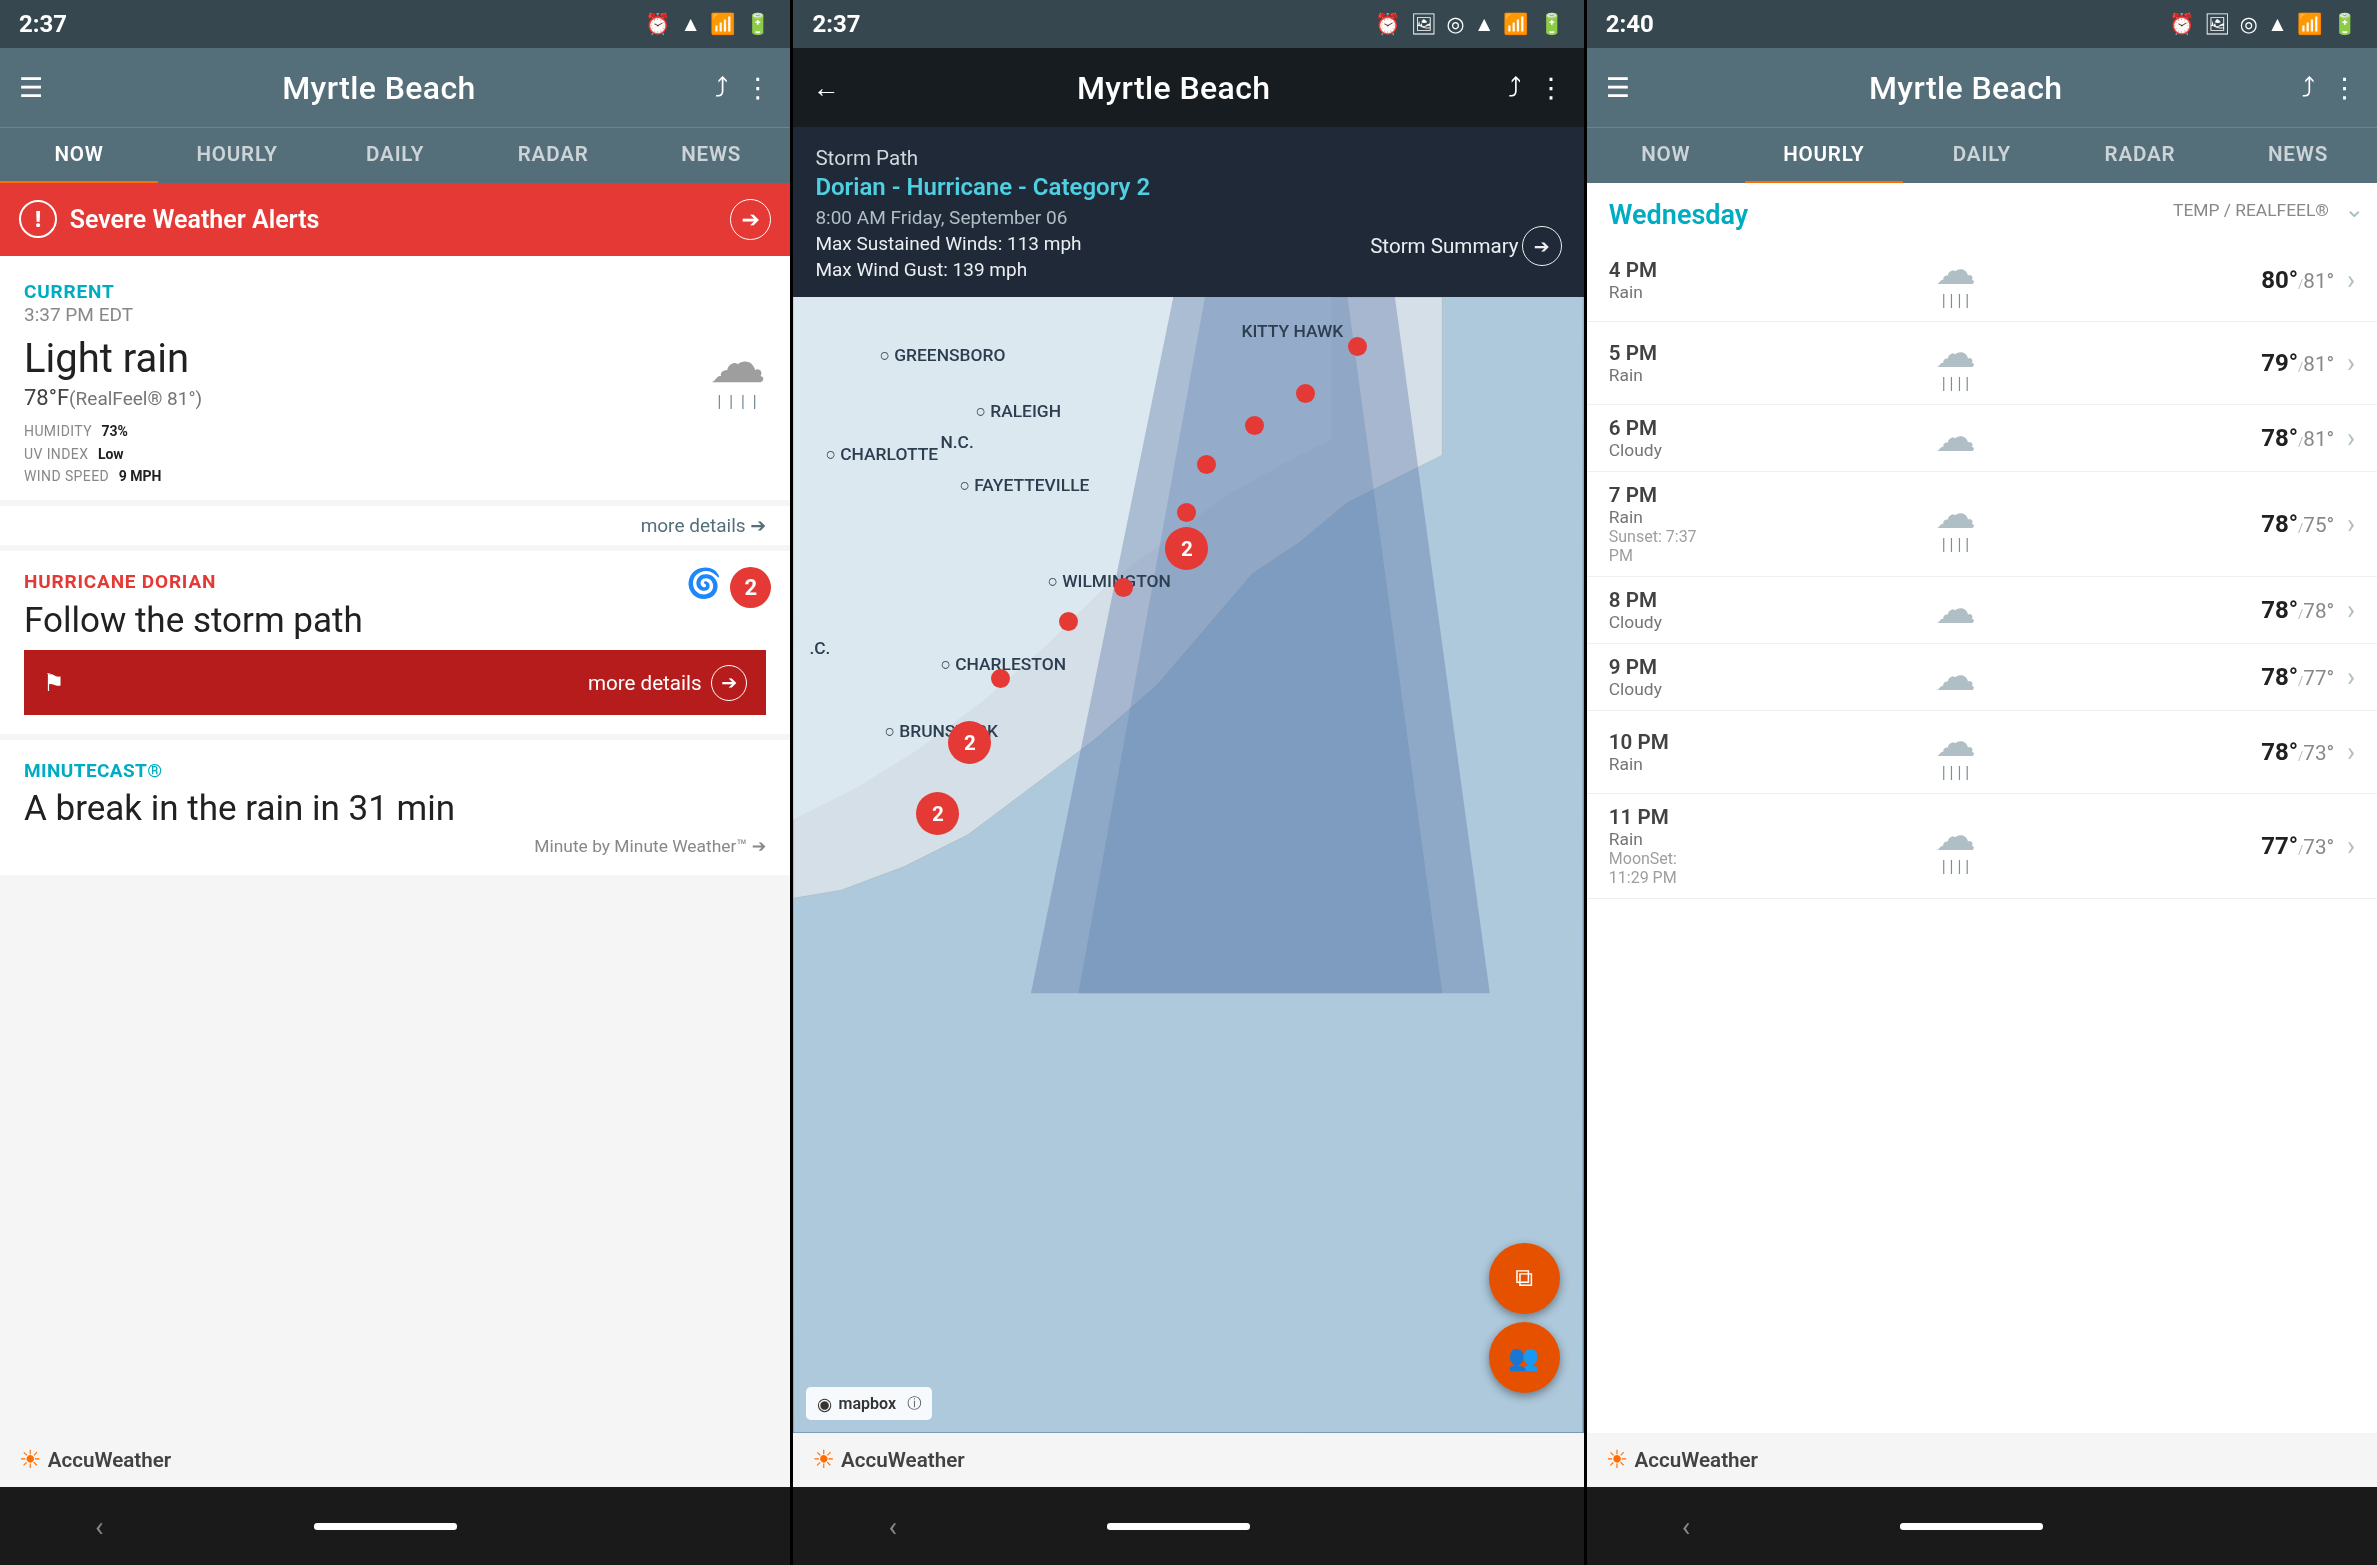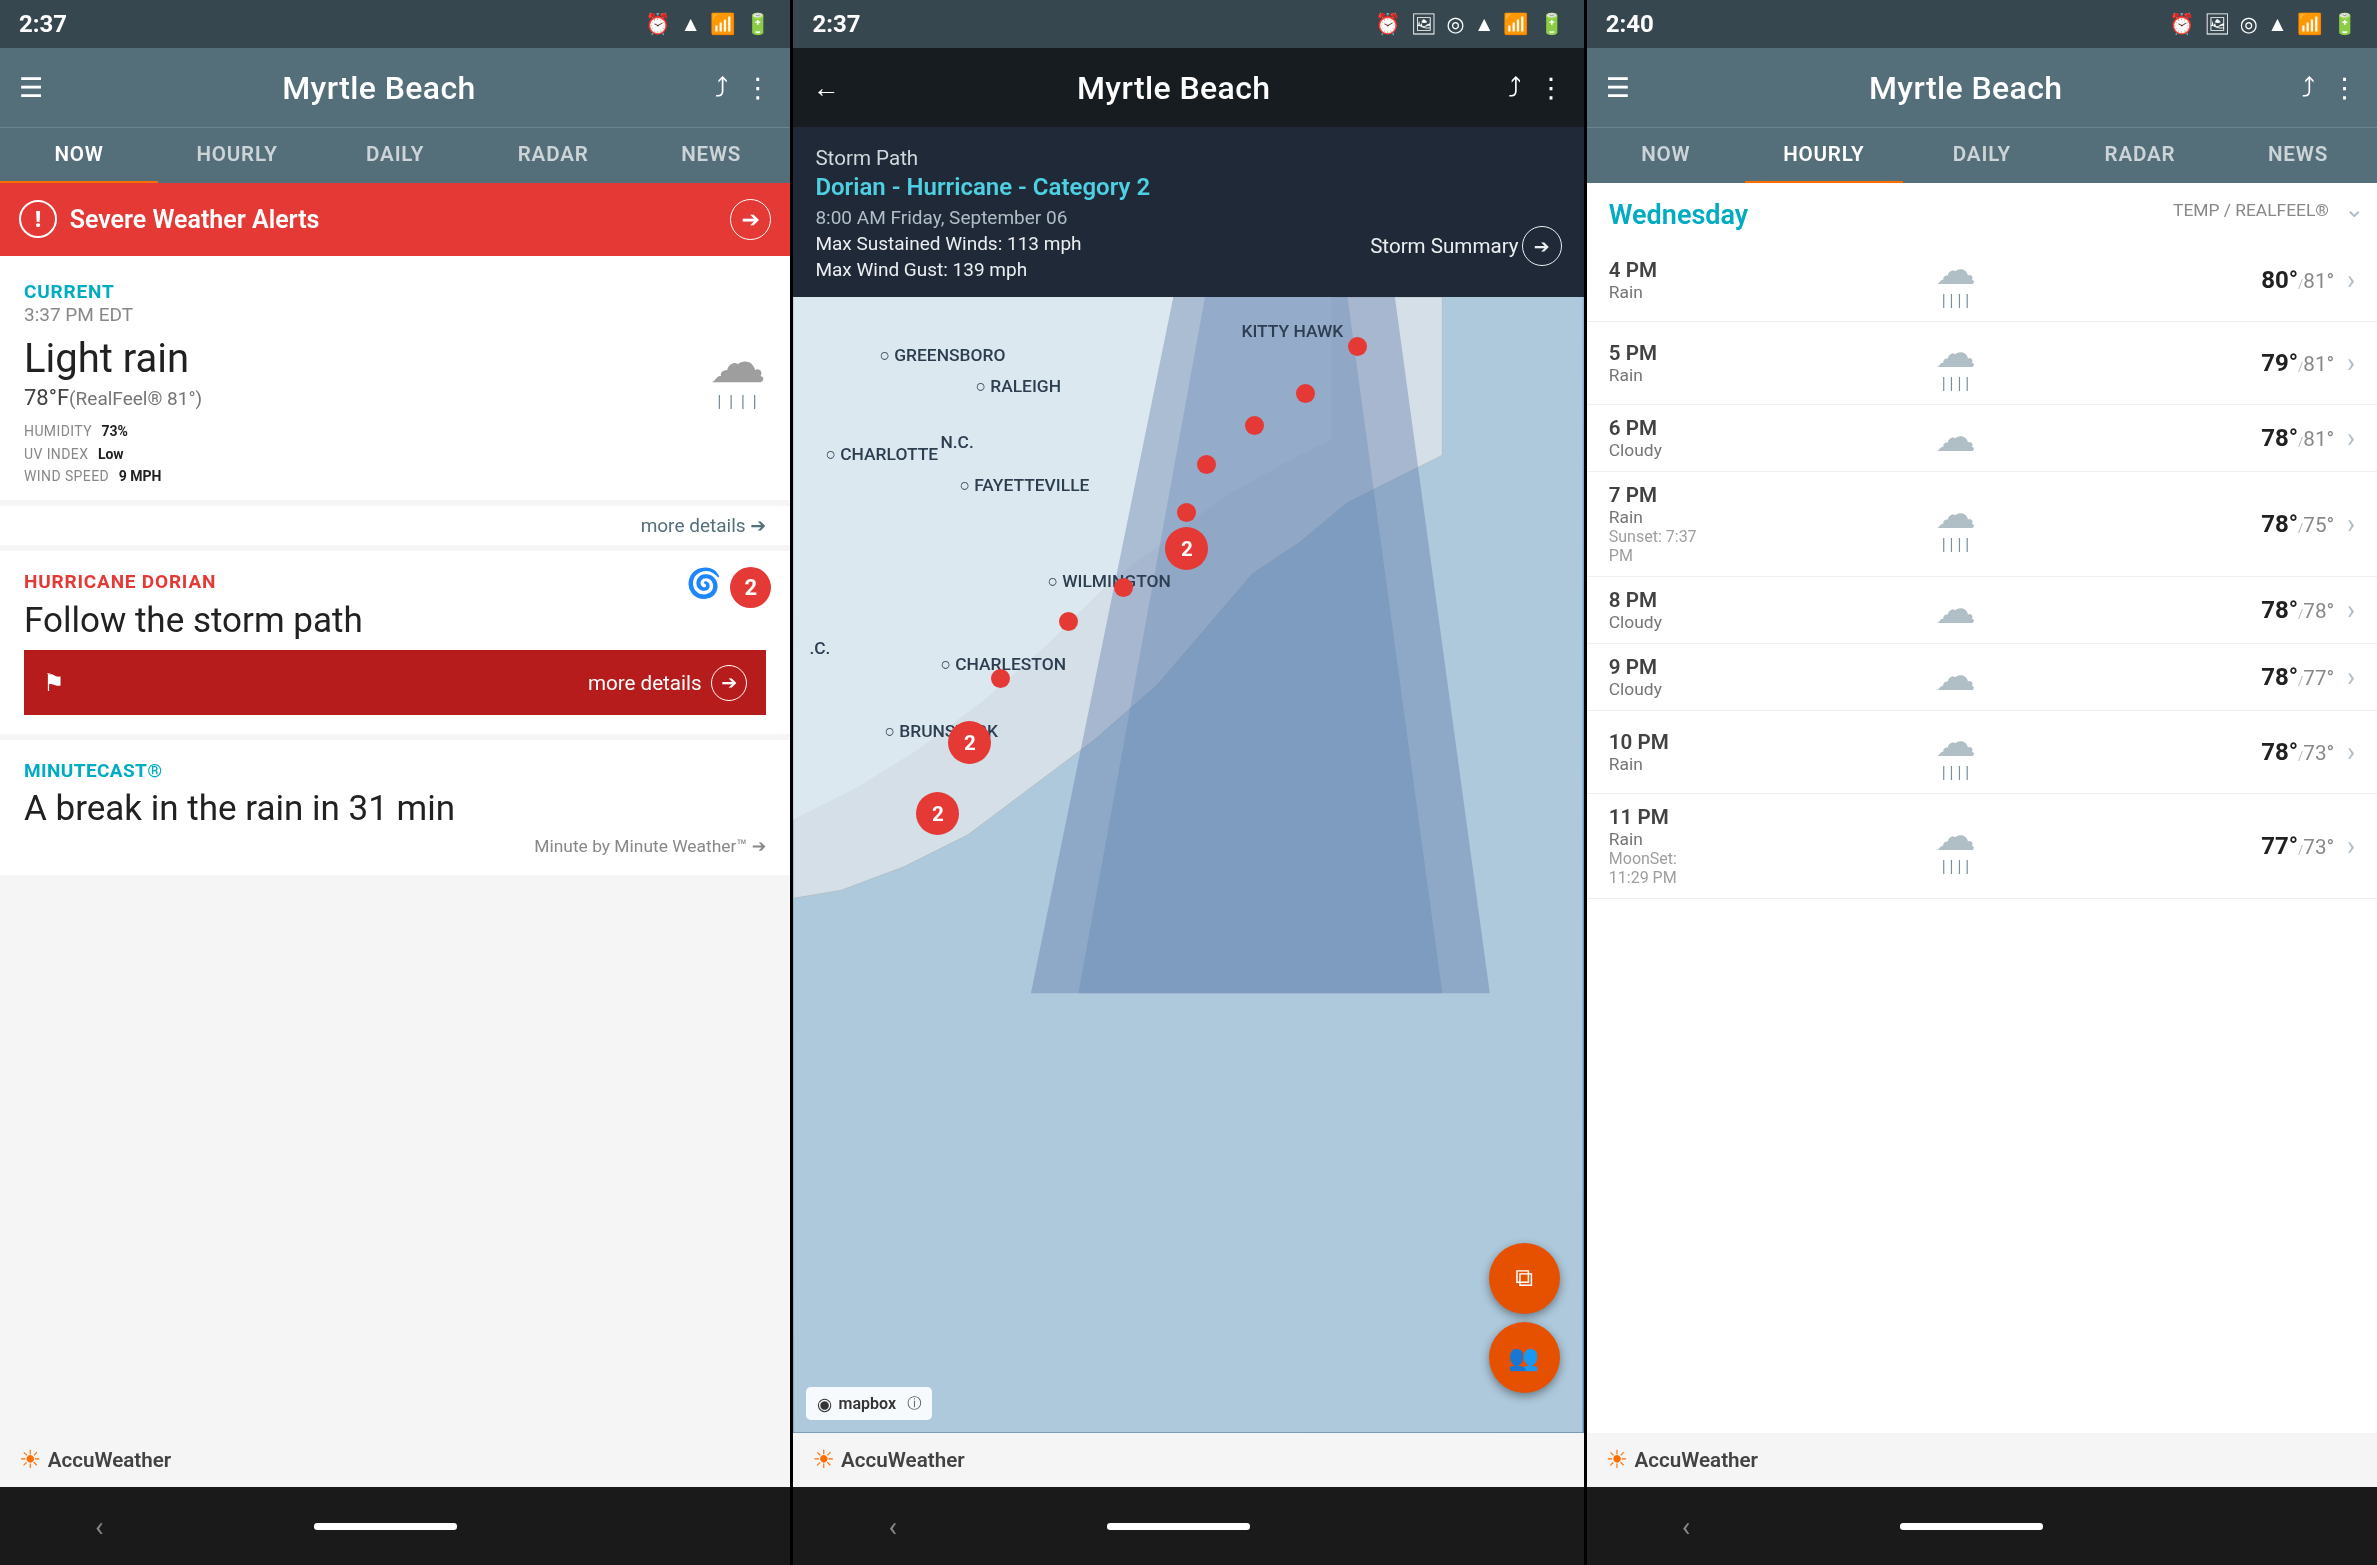--- a/index.html
+++ b/index.html
@@ -658,21 +658,21 @@
       <polygon points="0,0 820,0 820,200 760,230 700,260 640,310 580,350 520,420 460,490 380,560 300,620 220,680 140,720 60,750 0,760" fill="#d4dfe8" stroke="#b0bec5" stroke-width="1"></polygon>
 
       <polygon points="0,0 680,0 680,180 620,210 550,250 480,300 400,360 320,440 240,510 160,570 80,620 0,660" fill="#dce8ef" stroke="none"></polygon>
 
       <polygon points="480,0 760,0 880,880 300,880" fill="rgba(80,110,160,0.35)"></polygon>
 
       <polygon points="520,0 700,0 820,880 360,880" fill="rgba(80,120,170,0.25)"></polygon>
     </svg>
 
     <span class="map-label" style="left:86px;top:48px;">○ GREENSBORO</span>
-    <span class="map-label" style="left:182px;top:79px;">○ RALEIGH</span>
+    <span class="map-label" style="left:182px;top:104px;">○ RALEIGH</span>
     <span class="map-label" style="left:448px;top:24px;">KITTY HAWK</span>
     <span class="map-label" style="left:147px;top:135px;">N.C.</span>
     <span class="map-label" style="left:32px;top:147px;">○ CHARLOTTE</span>
     <span class="map-label" style="left:166px;top:178px;">○ FAYETTEVILLE</span>
     <span class="map-label" style="left:254px;top:274px;">○ WILMINGTON</span>
     <span class="map-label" style="left:147px;top:357px;">○ CHARLESTON</span>
     <span class="map-label" style="left:16px;top:341px;">.C.</span>
     <span class="map-label" style="left:91px;top:424px;">○ BRUNSWICK</span>
 
     <div style="position:absolute;left:555px;top:40px;width:19px;height:19px;border-radius:50%;background:#e53935;"></div>

